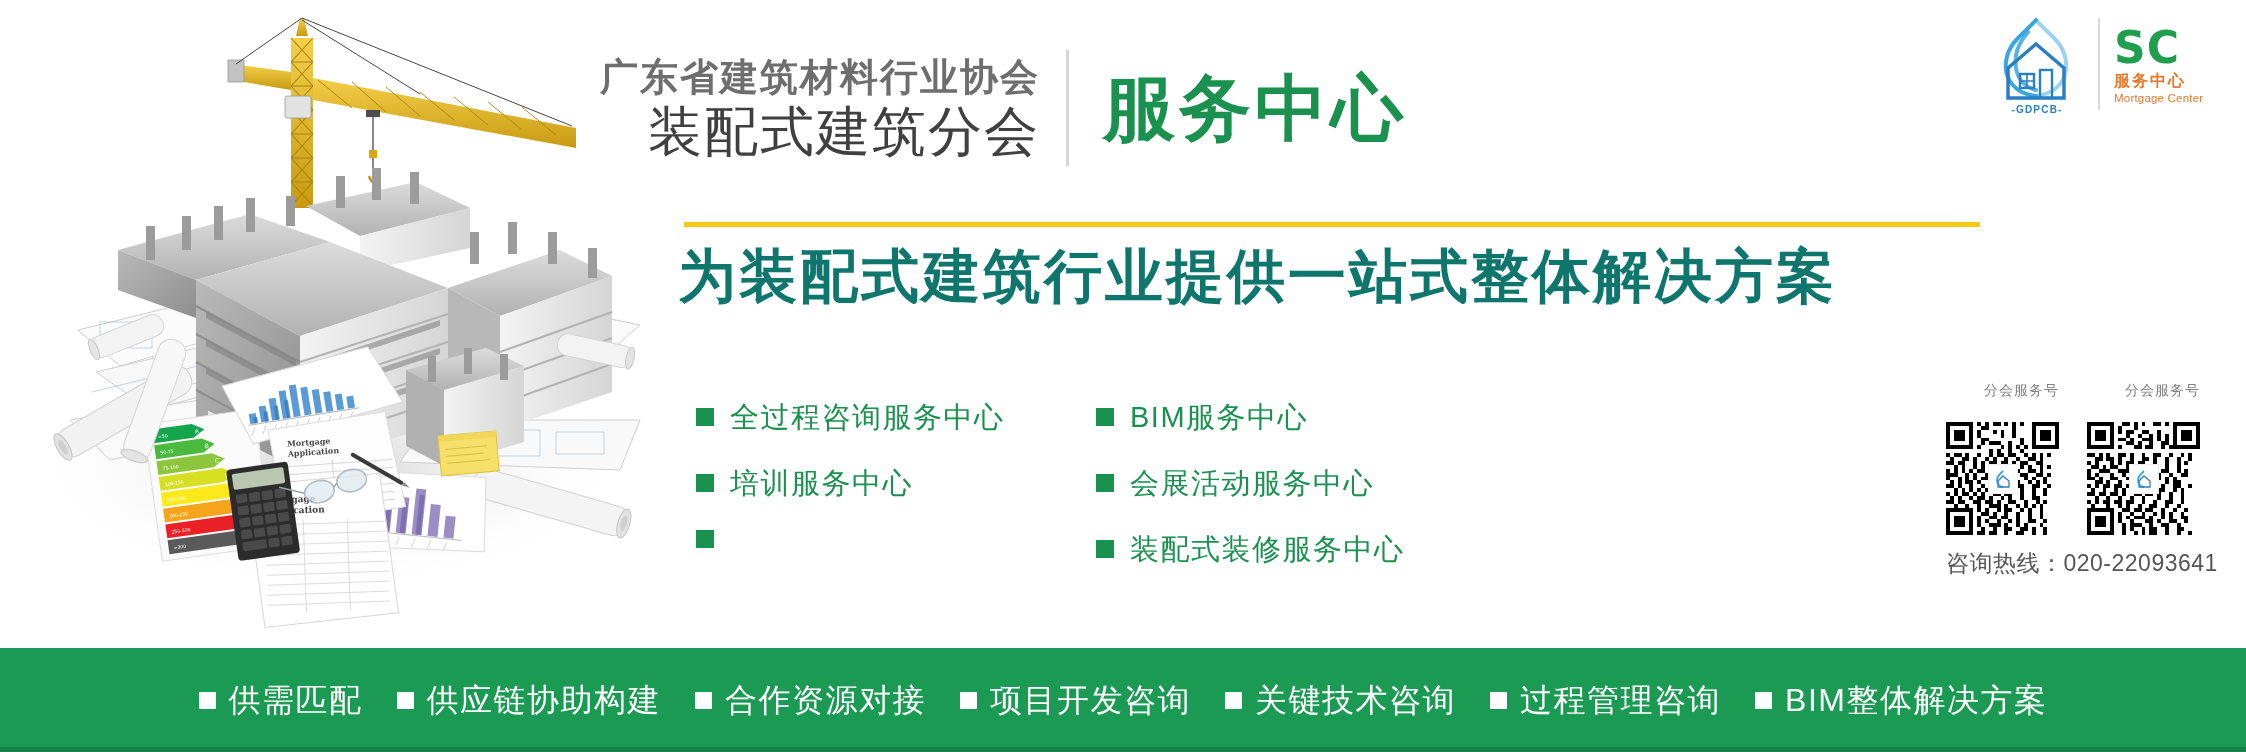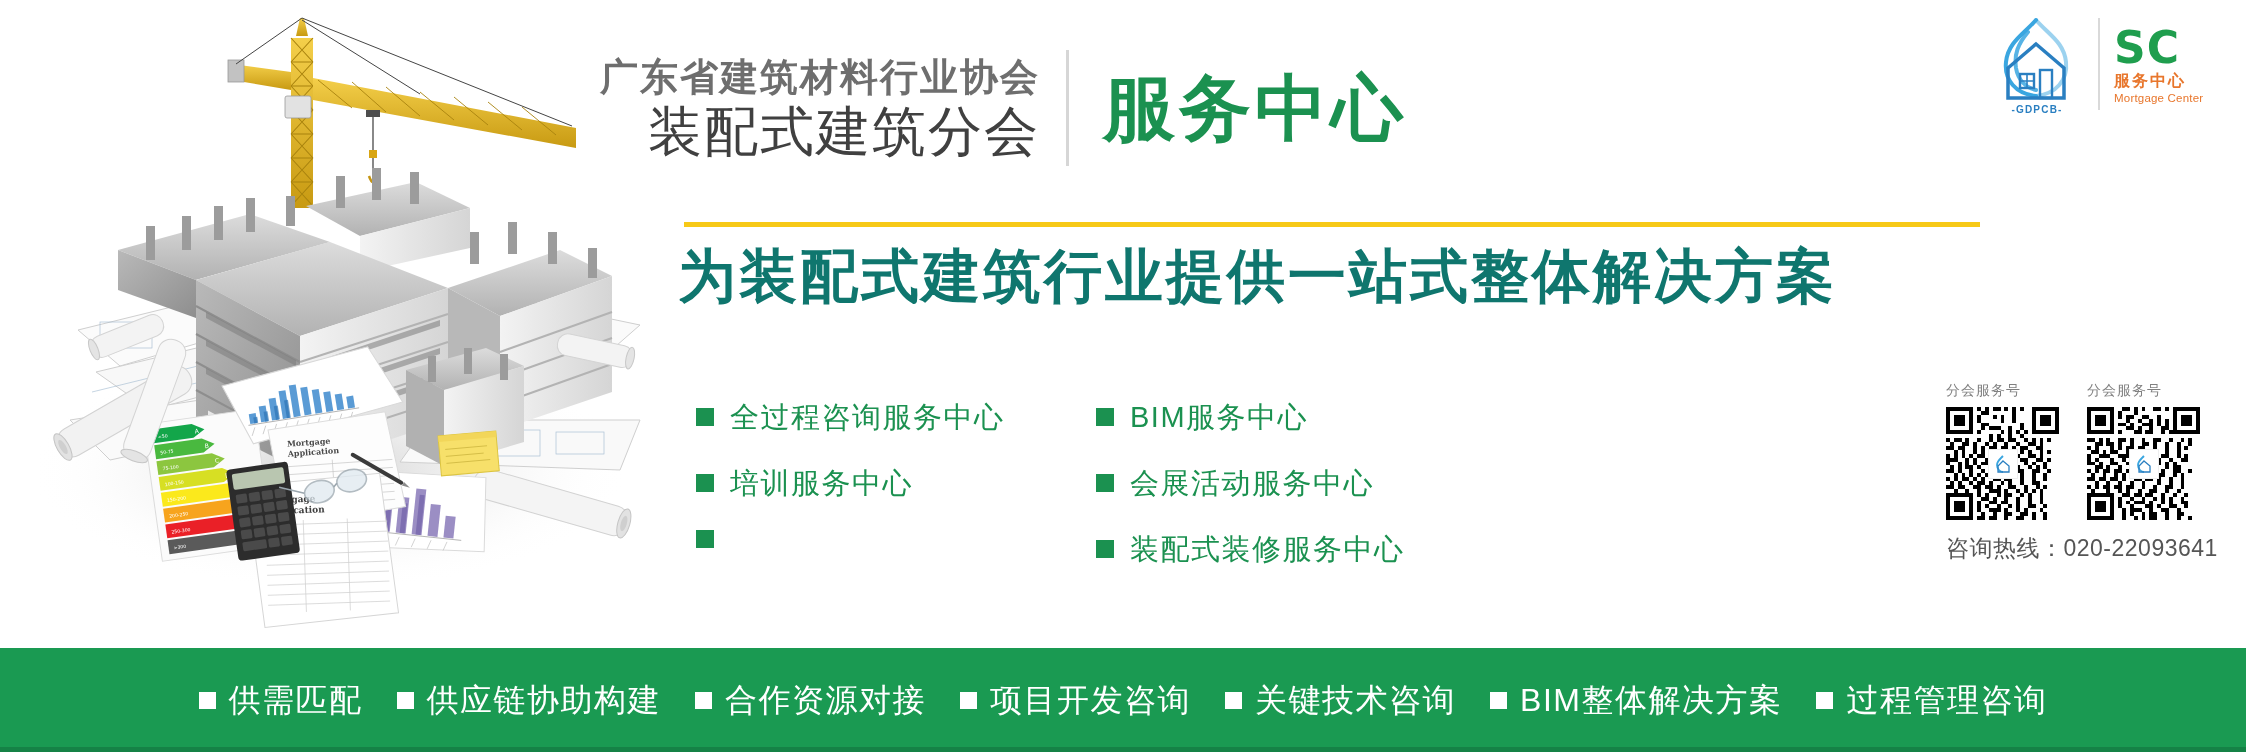--- a/index.html
+++ b/index.html
@@ -52,21 +52,21 @@
   .svc-col.col1 { width:400px; }
   .svc-col.col2 { width:480px; }
   .svc-item { display:flex; align-items:center; }
   .svc-bullet { width:18px; height:18px; background:#1b9150; flex:0 0 auto; margin-right:16px; }
   .svc-label { font-size:29px; line-height:38px; color:#1b9150; letter-spacing:1.5px; white-space:nowrap; }
 
   
   #qr-block { position:absolute; right:20px; top:382px; width:280px; }
   #qr-row { display:flex; gap:28px; }
   .qr-cell { width:113px; }
-  .qr-caption { font-size:14px; color:#808080; text-align:left; margin-bottom:7px; letter-spacing:1px; }
+  .qr-caption { font-size:14px; color:#808080; text-align:right; margin-bottom:22px; letter-spacing:1px; }
   .qr-img { width:113px; height:113px; position:relative; background:#fff; }
   .qr-img svg { display:block; }
   .qr-center-logo { position:absolute; left:50%; top:50%; transform:translate(-50%,-50%);
     width:30px; height:30px; background:#fff; border:1px solid #eee; display:flex; align-items:center; justify-content:center; }
   #hotline { margin-top:14px; font-size:23px; line-height:28px; color:#555; letter-spacing:0.5px; white-space:nowrap; }
 
   
   #bottom-bar { position:absolute; left:0; bottom:0; width:2246px; height:104px; background:#1a9a52;
     display:flex; align-items:center; justify-content:center; }
   #bottom-bar::after { content:""; position:absolute; left:0; bottom:0; width:100%; height:5px; background:#158246; }
@@ -584,22 +584,22 @@
       <div class="bb-item">
         <span class="bb-bullet"></span>
         <span class="bb-label">项目开发咨询</span>
       </div>
       <div class="bb-item">
         <span class="bb-bullet"></span>
         <span class="bb-label">关键技术咨询</span>
       </div>
       <div class="bb-item">
         <span class="bb-bullet"></span>
-        <span class="bb-label">BIM整体解决方案</span>
+        <span class="bb-label">过程管理咨询</span>
       </div>
       <div class="bb-item">
         <span class="bb-bullet"></span>
-        <span class="bb-label">过程管理咨询</span>
+        <span class="bb-label">BIM整体解决方案</span>
       </div>
     </div>
   </div>
 
 </div>
 
 </body></html>

